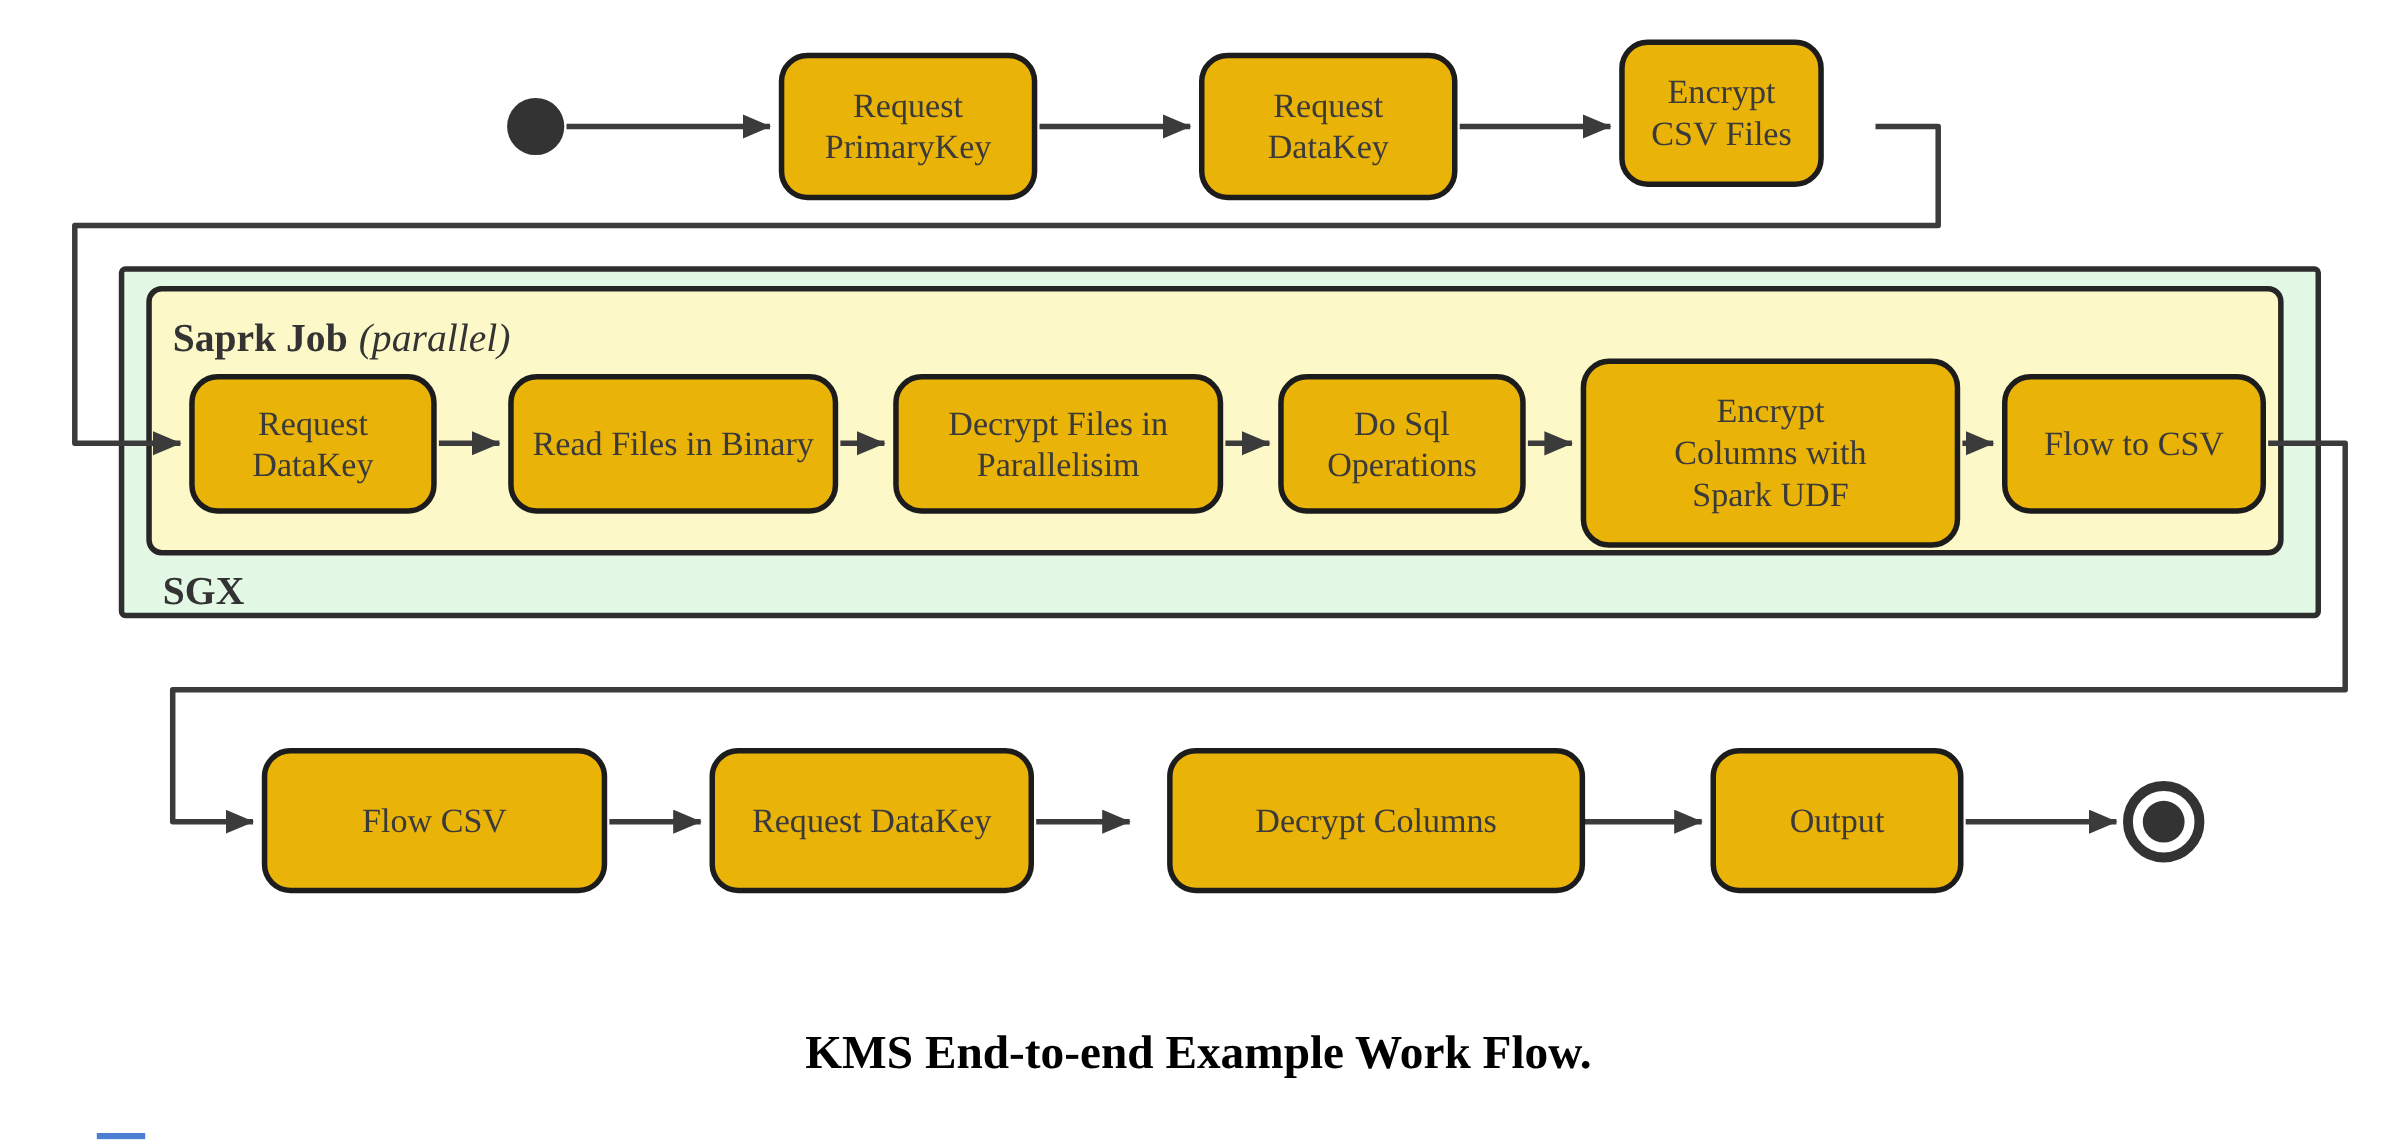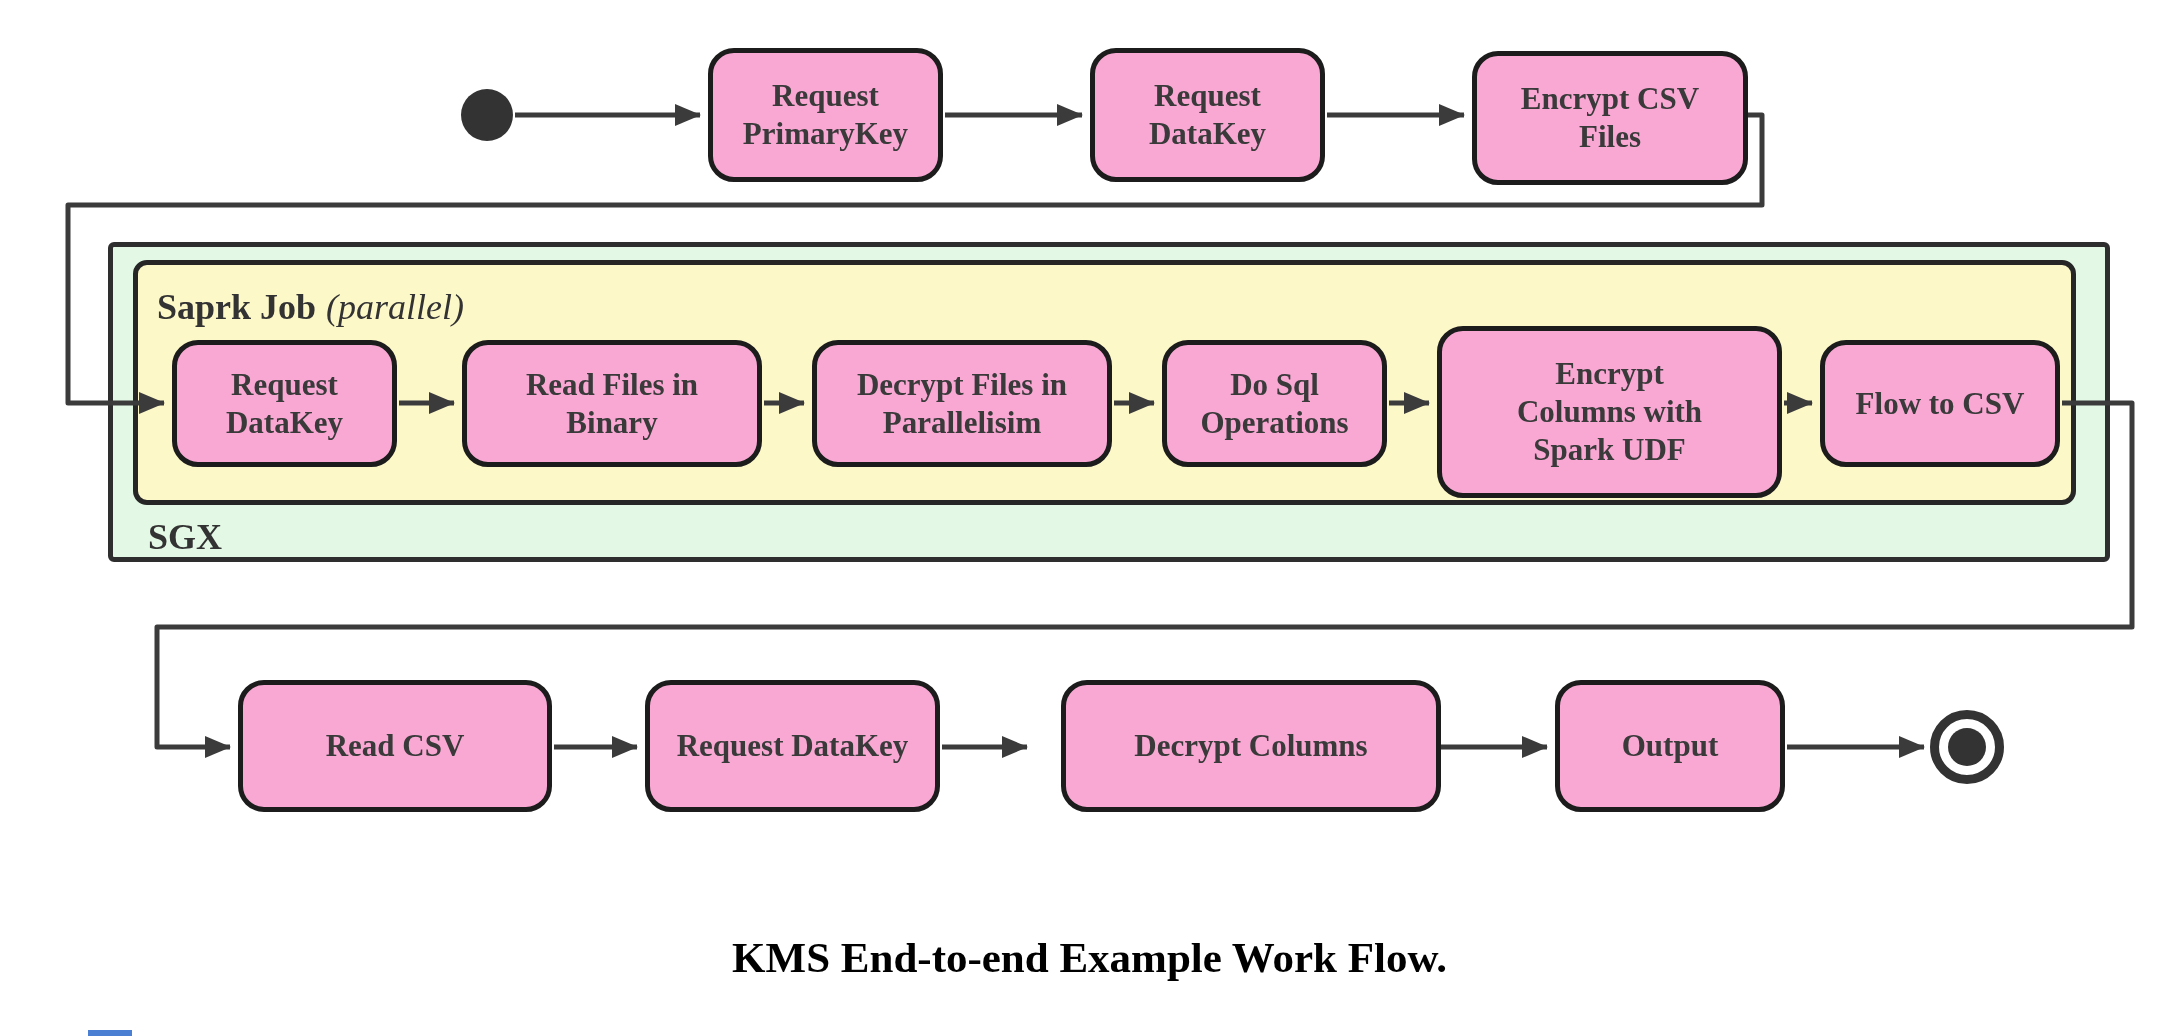--- a/index.html
+++ b/index.html
@@ -28,23 +28,23 @@
   .spark-title .t-italic{font-style:italic;font-weight:400;margin-left:10px;}
   .sgx-label{
     position:absolute;left:148px;top:516px;
     font-size:36px;font-weight:700;color:#333;
   }
   
   svg.edges{position:absolute;left:0;top:0;z-index:3;}
   
   .node{
     position:absolute;box-sizing:border-box;z-index:4;
-    background:#f9a8d4;border:5px solid #1c1c1c;border-radius:26px;
+    background:#eab308;border:5px solid #1c1c1c;border-radius:26px;
     display:flex;align-items:center;justify-content:center;text-align:center;
-    font-weight:700;font-size:31px;line-height:1.22;color:#3a3a3a;
+    font-weight:400;font-size:31px;line-height:1.22;color:#3a3a3a;
     padding:0 16px;
   }
   .node.narrow-text{padding:0 62px;}
   .start-node{
     position:absolute;left:461px;top:89px;width:52px;height:52px;z-index:4;
     background:#333;border-radius:50%;
   }
   .end-node{
     position:absolute;left:1930px;top:710px;width:74px;height:74px;z-index:4;
     box-sizing:border-box;background:#fff;border:9px solid #333;border-radius:50%;
@@ -96,30 +96,30 @@
     </g>
   </svg>
 
   <div class="start-node"></div>
   <div class="end-node">
     <div class="end-dot"></div>
   </div>
 
   <div class="node" style="left:708px;top:48px;width:235px;height:134px;">Request PrimaryKey</div>
   <div class="node" style="left:1090px;top:48px;width:235px;height:134px;">Request DataKey</div>
-  <div class="node" style="left:1472px;top:51px;width:276px;height:134px;">Encrypt CSV Files</div>
+  <div class="node" style="left:1472px;top:36px;width:186px;height:134px;">Encrypt CSV Files</div>
 
   <div class="node" style="left:172px;top:340px;width:225px;height:127px;">Request DataKey</div>
   <div class="node" style="left:462px;top:340px;width:300px;height:127px;">Read Files in Binary</div>
   <div class="node" style="left:812px;top:340px;width:300px;height:127px;">Decrypt Files in Parallelisim</div>
   <div class="node" style="left:1162px;top:340px;width:225px;height:127px;">Do Sql Operations</div>
   <div class="node narrow-text" style="left:1437px;top:326px;width:345px;height:172px;">Encrypt Columns with Spark UDF</div>
   <div class="node" style="left:1820px;top:340px;width:240px;height:127px;">Flow to CSV</div>
 
-  <div class="node" style="left:238px;top:680px;width:314px;height:132px;">Read CSV</div>
+  <div class="node" style="left:238px;top:680px;width:314px;height:132px;">Flow CSV</div>
   <div class="node" style="left:645px;top:680px;width:295px;height:132px;">Request DataKey</div>
   <div class="node" style="left:1035px;top:680px;width:380px;height:132px;margin-left:26px;">Decrypt Columns</div>
   <div class="node" style="left:1555px;top:680px;width:230px;height:132px;">Output</div>
 
   <div class="caption">KMS End-to-end Example Work Flow.</div>
 
   <div class="blue-strip"></div>
 
 </div>
 

